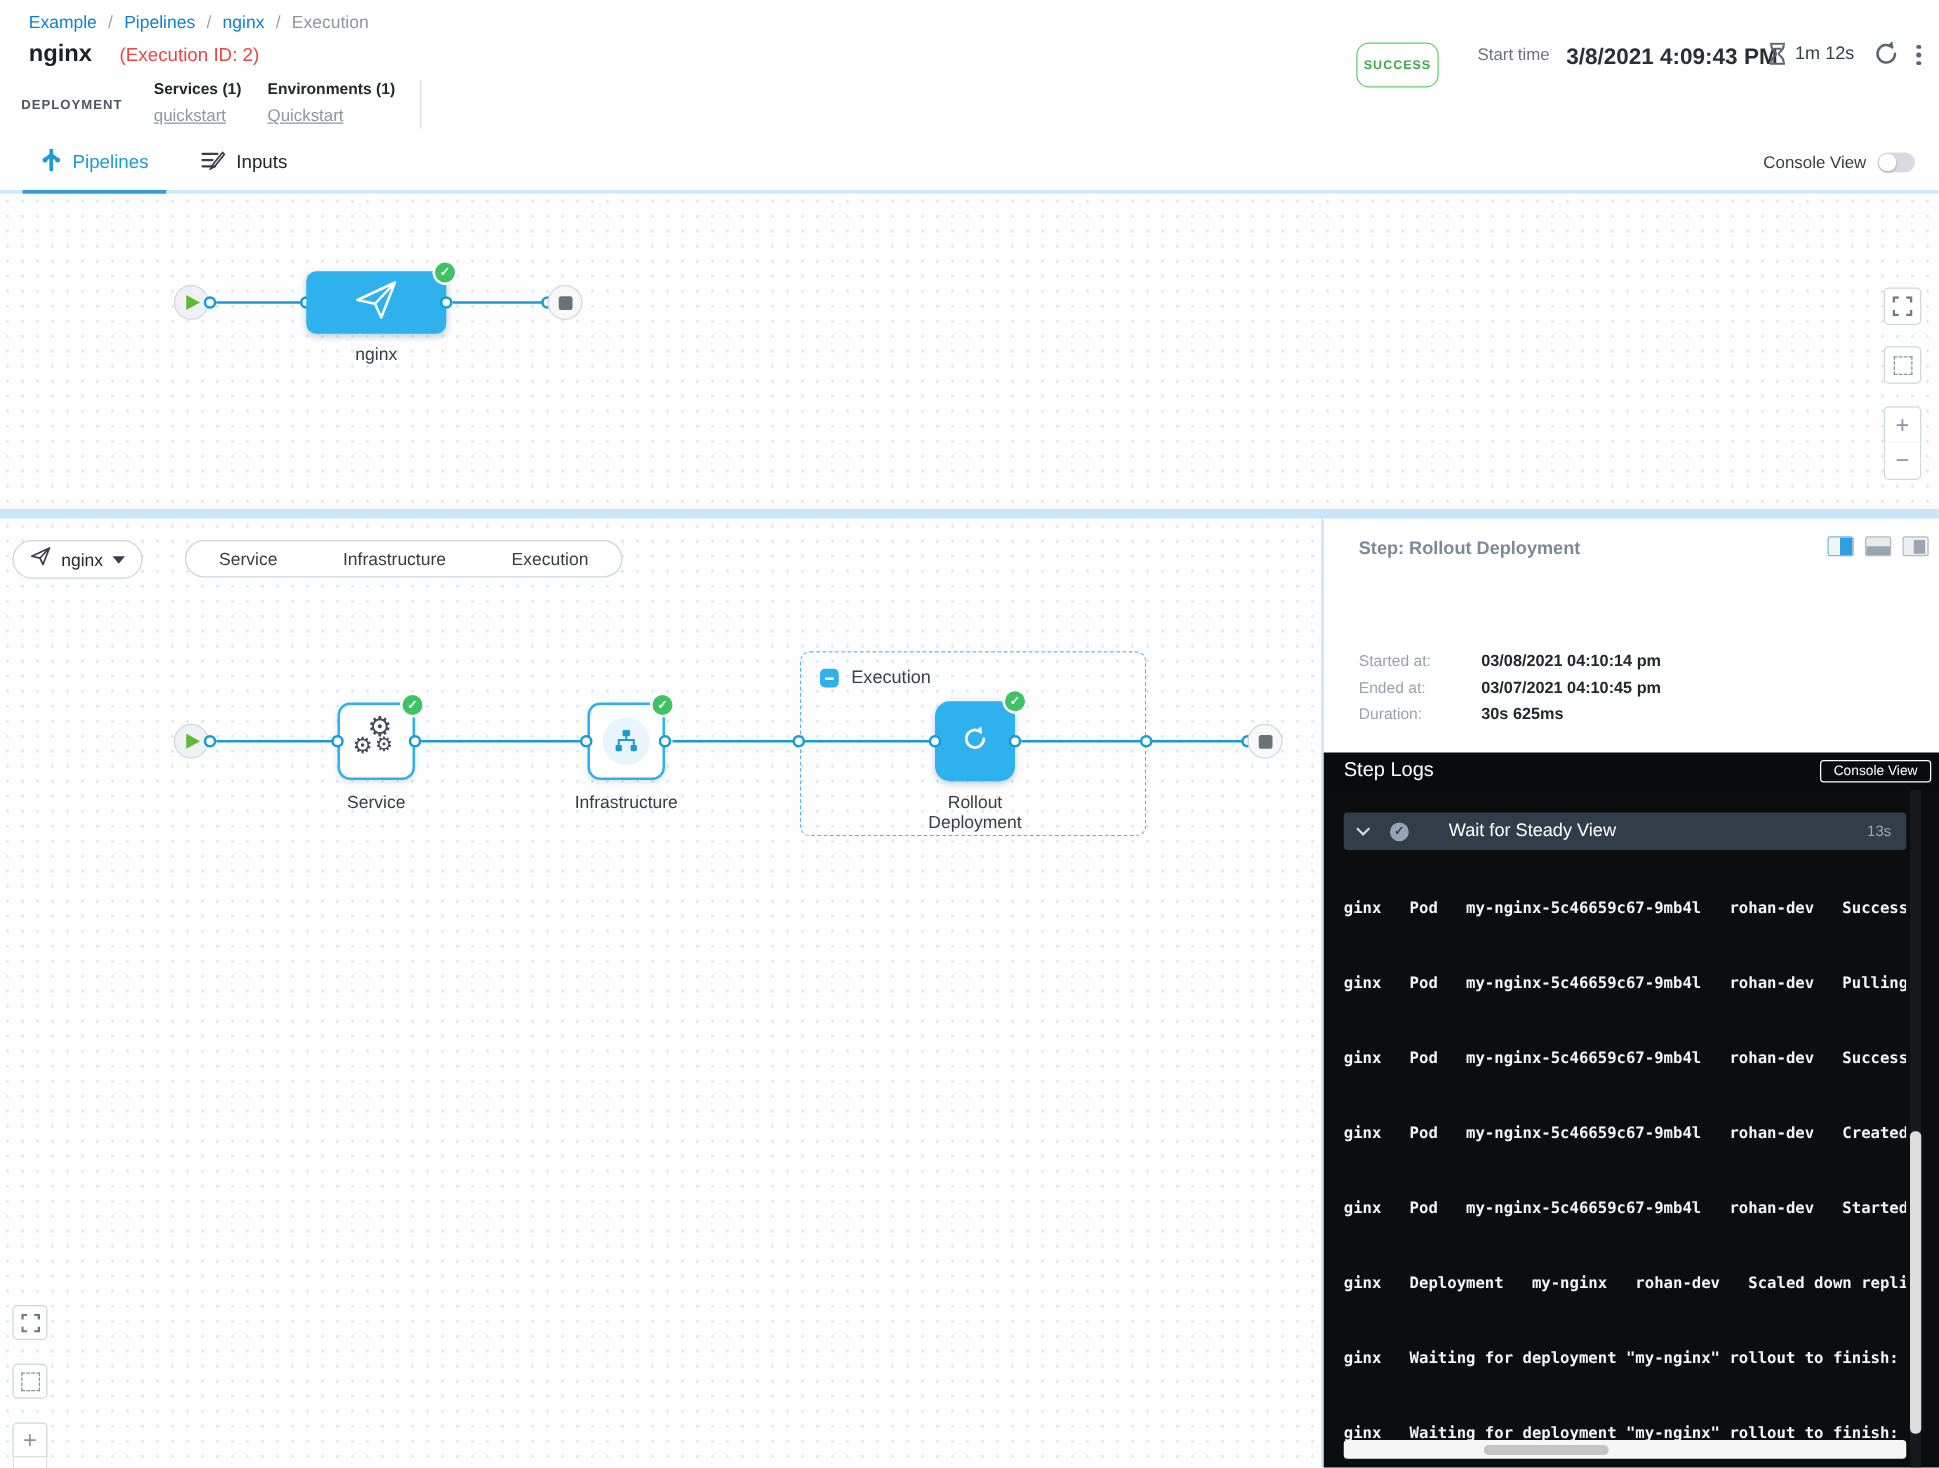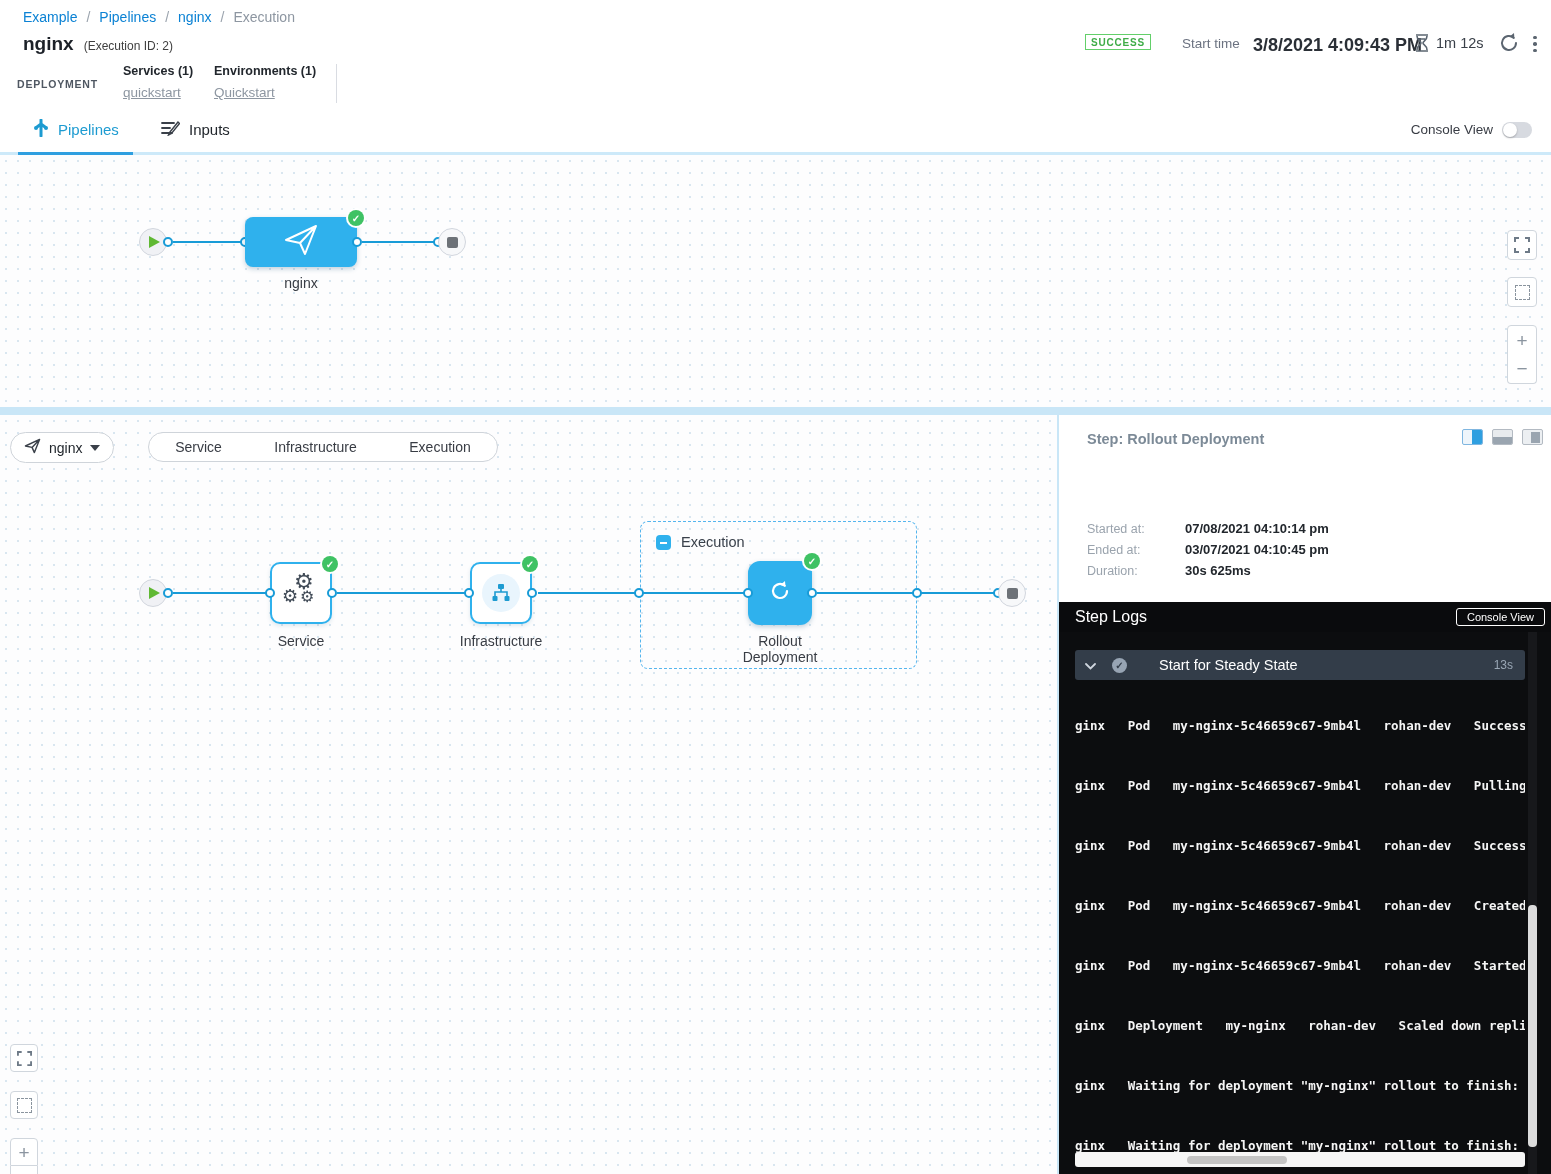--- a/index.html
+++ b/index.html
@@ -7,23 +7,23 @@
     font-family:"Liberation Sans", sans-serif; color:#22272d; }
 
   
   .header { position:absolute; left:0; top:0; width:1551px; height:107px; background:#fff; }
   .breadcrumb { position:absolute; left:23px; top:9px; font-size:14px; display:flex; gap:9px; }
   .breadcrumb a { color:#0b82d4; text-decoration:none; cursor:pointer; }
   .breadcrumb .sep { color:#9aa3ad; }
   .breadcrumb .current { color:#8d96a1; }
   .titlerow { position:absolute; left:23px; top:33px; display:flex; align-items:baseline; gap:10px; }
   .title { font-size:19px; font-weight:700; color:#1c2128; }
-  .subtitle { font-size:12px; color:#404040; }
-  .status-pill { position:absolute; left:1085px; top:34px; width:66px; height:16px;
-    border:1.5px solid #63cf6a; border-radius:0; color:#3eab47; font-size:10px; font-weight:700;
+  .subtitle { font-size:15px; color:#ef4444;margin-left:12px; }
+  .status-pill { position:absolute; left:1085px; top:34px; width:66px; height:36px;
+    border:1.5px solid #63cf6a; border-radius:10px; color:#3eab47; font-size:10px; font-weight:700;
     letter-spacing:.8px; display:flex; align-items:center; justify-content:center; background:#fff; }
   .starttime-label { position:absolute; left:1182px; top:36px; font-size:13.5px; color:#6b7280; }
   .starttime-value { position:absolute; left:1253px; top:35px; font-size:18px; font-weight:600; color:#2a2f36; }
   .hourglass { position:absolute; left:1414px; top:34px; }
   .elapsed { position:absolute; left:1436px; top:35px; font-size:14.5px; color:#3a4049; }
   .refresh-btn { position:absolute; left:1498px; top:32px; width:24px; height:24px; cursor:pointer; }
   .kebab { position:absolute; left:1528px; top:34px; width:14px; height:20px; cursor:pointer;
     display:flex; flex-direction:column; align-items:center; justify-content:center; gap:3px; }
   .kebab i { width:3.5px; height:3.5px; border-radius:50%; background:#5b6570; }
   .deploy-label { position:absolute; left:17px; top:78px; font-size:10.5px; font-weight:700;
@@ -377,40 +377,40 @@
 </div>
 
 <div class="panel">
   <div class="panel-title">Step: Rollout Deployment</div>
   <div class="layout-icons">
     <span class="lic active"></span>
     <span class="lic bottomhalf"></span>
     <span class="lic rightpane"></span>
   </div>
   <span class="detail-row" style="top:107px;">Started at:</span>
-  <span class="detail-val" style="top:106px;">07/08/2021 04:10:14 pm</span>
+  <span class="detail-val" style="top:106px;">03/08/2021 04:10:14 pm</span>
   <span class="detail-row" style="top:128px;">Ended at:</span>
   <span class="detail-val" style="top:127px;">03/07/2021 04:10:45 pm</span>
   <span class="detail-row" style="top:149px;">Duration:</span>
   <span class="detail-val" style="top:148px;">30s 625ms</span>
 
   <div class="steplogs-bar">
     <span class="t">Step Logs</span>
     <button class="console-btn">Console View</button>
   </div>
 
   <div class="log-area">
     <div class="log-section-header">
       <span class="chev">
         <svg width="11" height="7" viewBox="0 0 11 7">
             <path d="M1 1 l4.5 4.5 L10 1" stroke="#cfd6de" stroke-width="1.8" fill="none" stroke-linecap="round"></path>
           </svg>
       </span>
       <span class="ckc">✓</span>
-      <span class="lsh-title">Start for Steady State</span>
+      <span class="lsh-title">Wait for Steady View</span>
       <span class="lsh-dur">13s</span>
     </div>
     <div class="log-lines">
       <div class="log-line"><span>ginx   Pod   my-nginx-5c46659c67-9mb4l   rohan-dev   Successful</span></div>
       <div class="log-line"><span>ginx   Pod   my-nginx-5c46659c67-9mb4l   rohan-dev   Pulling im</span></div>
       <div class="log-line"><span>ginx   Pod   my-nginx-5c46659c67-9mb4l   rohan-dev   Successful</span></div>
       <div class="log-line"><span>ginx   Pod   my-nginx-5c46659c67-9mb4l   rohan-dev   Created co</span></div>
       <div class="log-line"><span>ginx   Pod   my-nginx-5c46659c67-9mb4l   rohan-dev   Started co</span></div>
       <div class="log-line"><span>ginx   Deployment   my-nginx   rohan-dev   Scaled down replica</span></div>
       <div class="log-line"><span>ginx   Waiting for deployment "my-nginx" rollout to finish: 2 o</span></div>

